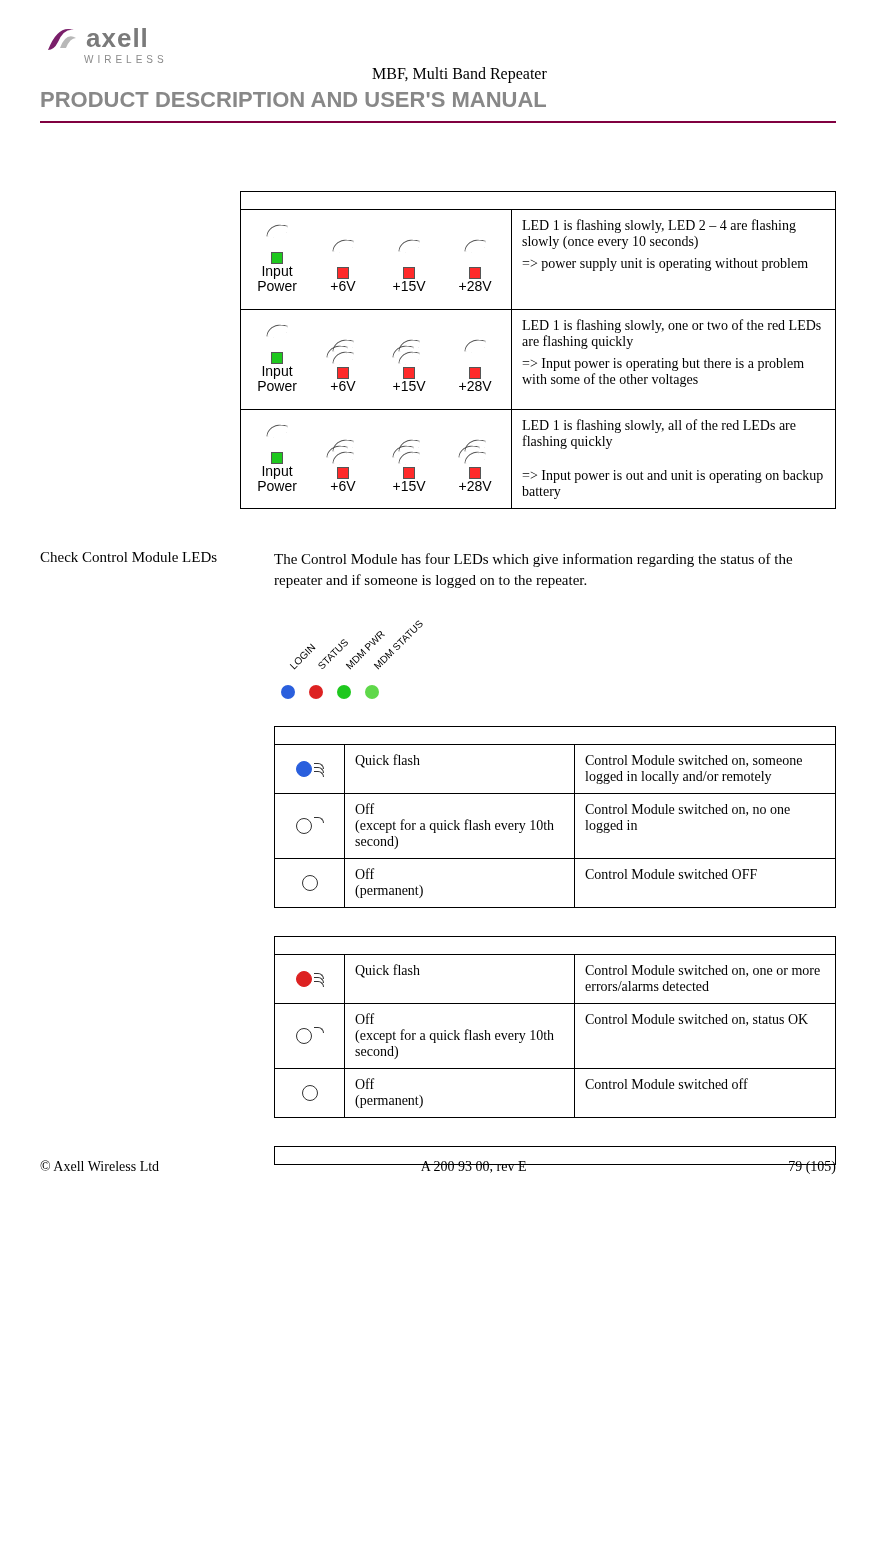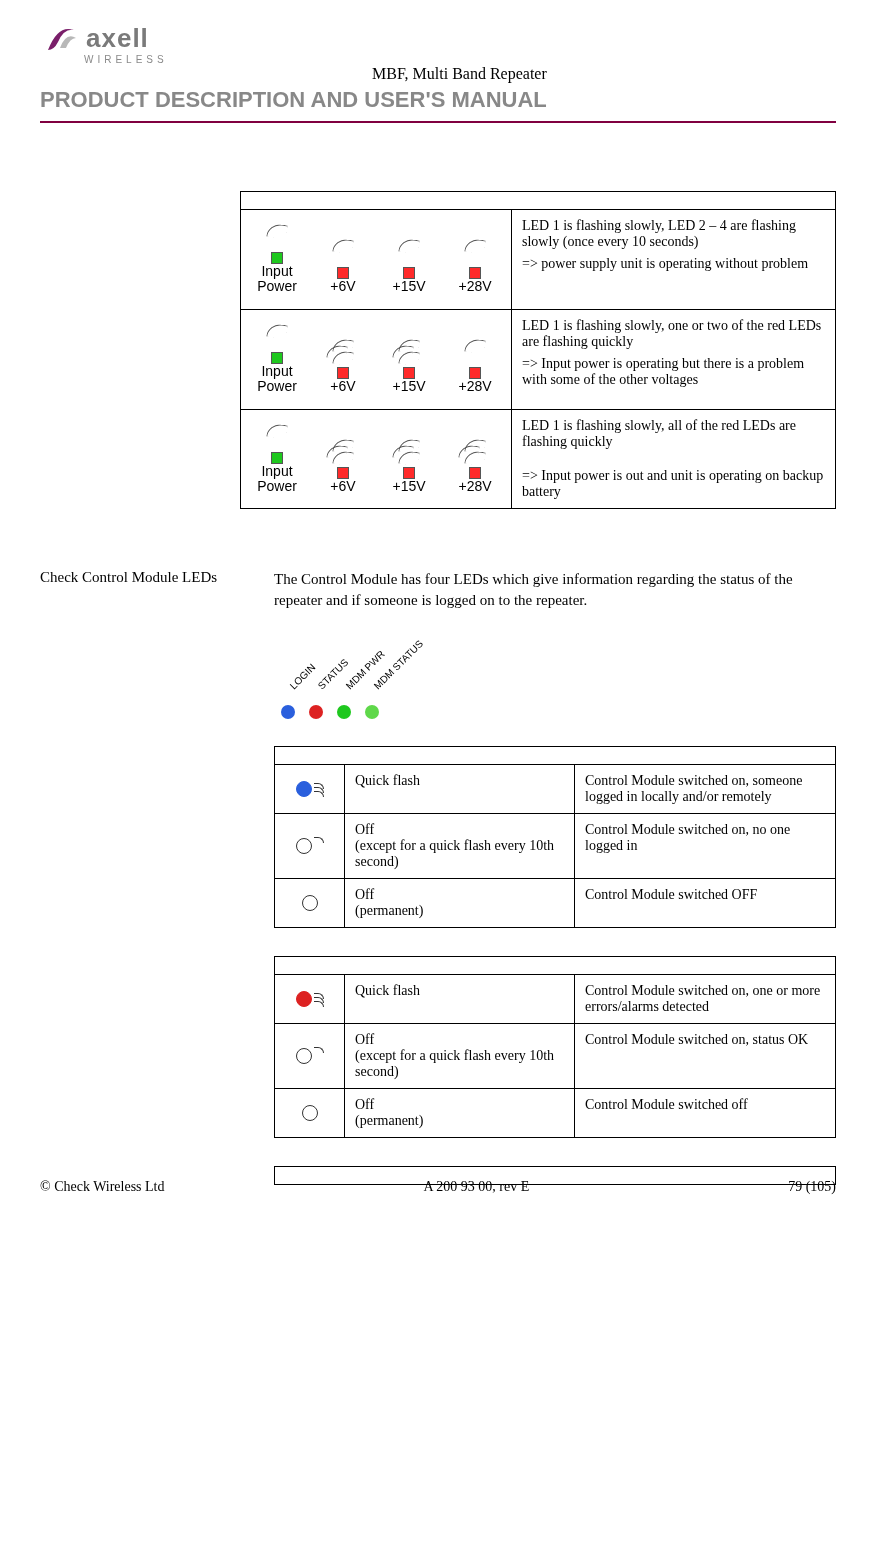--- a/index.html
+++ b/index.html
@@ -274,21 +274,21 @@
         <td>
           <div>LED 1 is flashing slowly, all of  the red LEDs are flashing quickly</div>
           <div style="margin-top:18px;">=&gt; Input power is out and unit is operating on backup battery</div>
         </td>
       </tr>
     </tbody>
       </table>
   </div>
 </div>
 
-<div class="section-row" style="margin-top:60px;gap:44px;">
+<div class="section-row" style="margin-top:40px;gap:44px;">
   <div class="left-gutter">Check Control Module LEDs</div>
   <div class="section-body">
     <p class="para">The Control Module has four LEDs which give information regarding the status of the repeater and if someone is logged on to the repeater.</p>
 
     
     <svg class="ctrl-leds" width="200" height="90">
       <g font-family="Arial" font-size="10">
         <text x="20" y="56" transform="rotate(-45 20 56)">LOGIN</text>
         <text x="48" y="56" transform="rotate(-45 48 56)">STATUS</text>
         <text x="76" y="56" transform="rotate(-45 76 56)">MDM PWR</text>
@@ -358,16 +358,16 @@
           <tr class="empty-header-row">
             <td></td>
           </tr>
     </tbody>
       </table>
 
   </div>
 </div>
 
 <div class="footer">
-  <span>© Check Wireless Ltd</span>
+  <span>© Axell Wireless Ltd</span>
   <span>A 200 93 00, rev E</span>
   <span>79 (105)</span>
 </div>
 
 </body></html>

